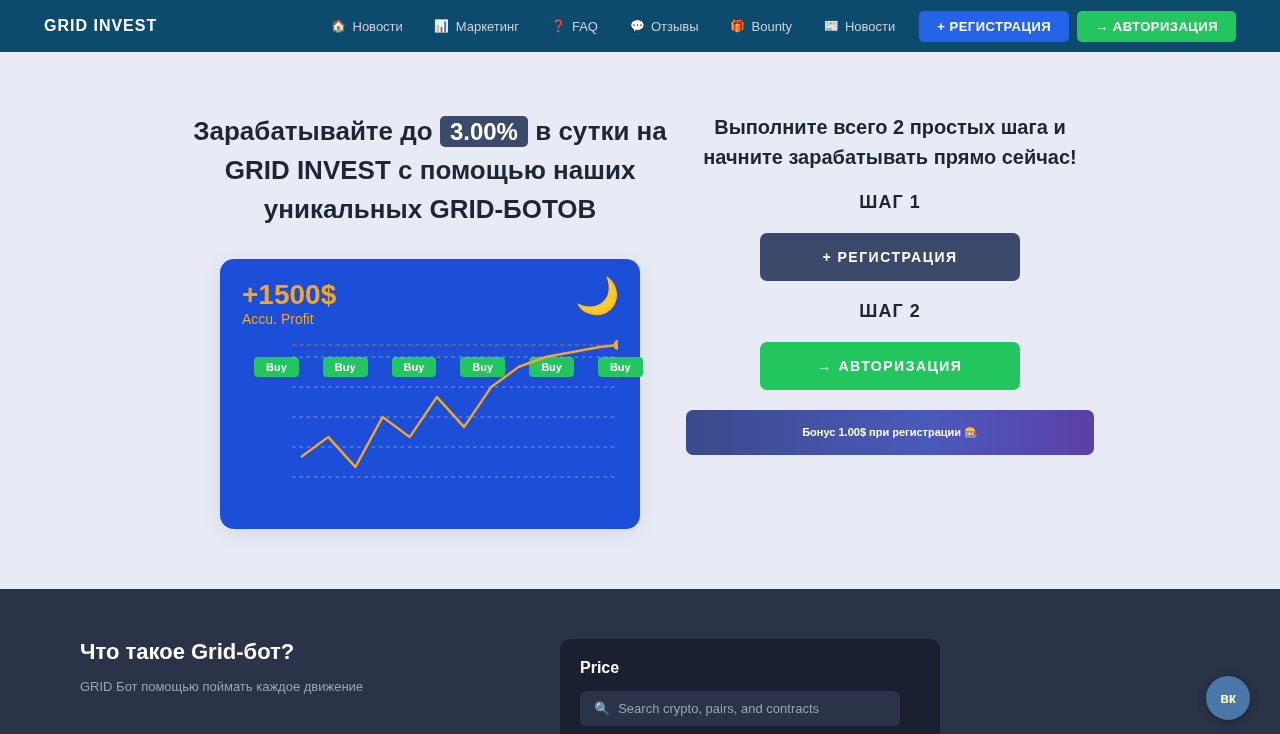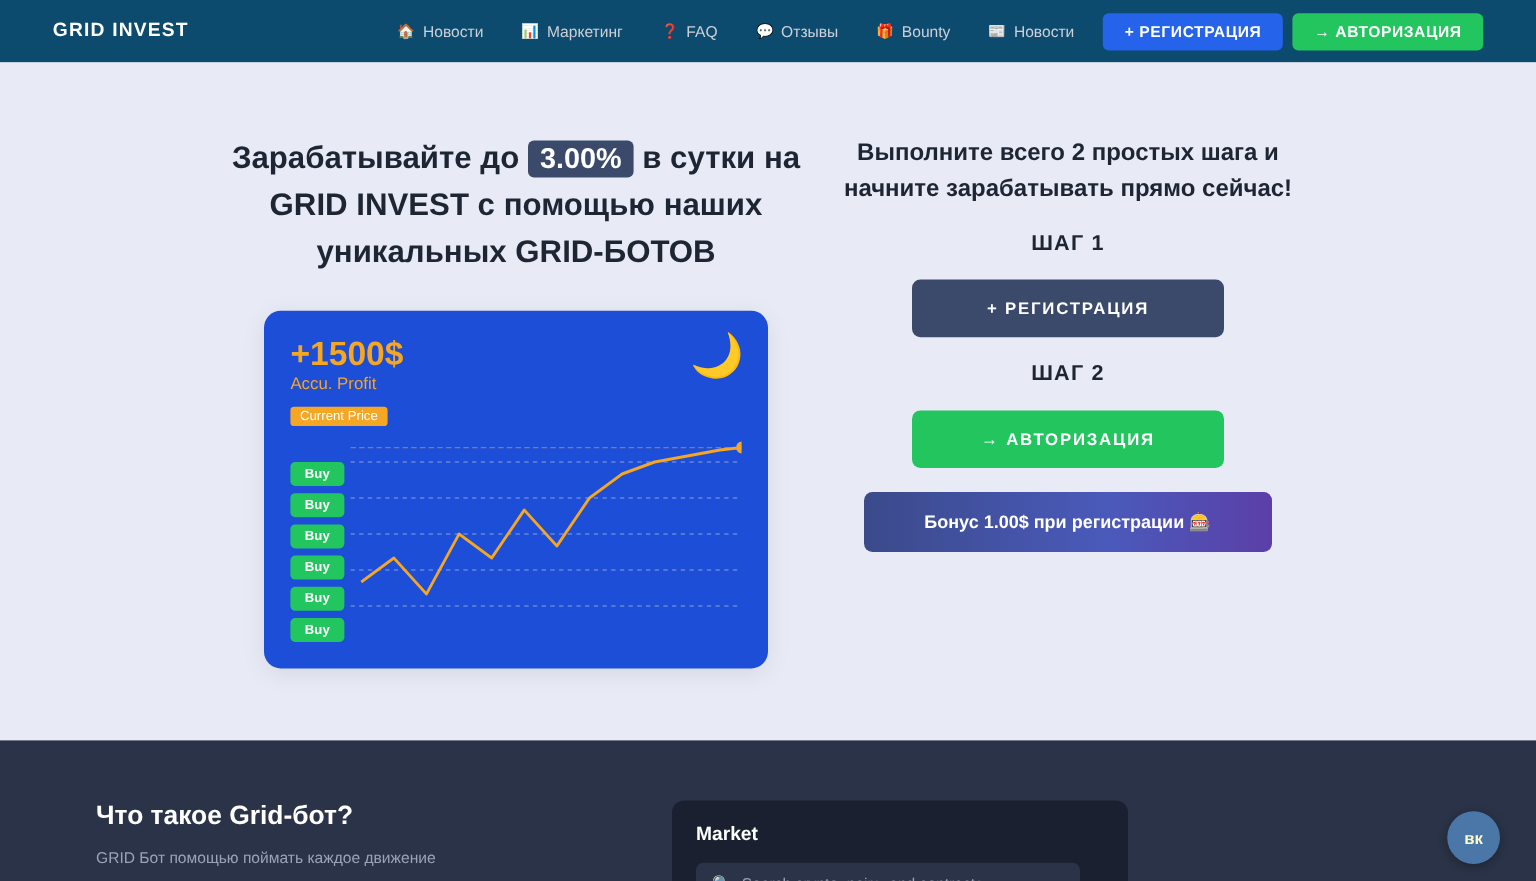--- a/index.html
+++ b/index.html
@@ -139,25 +139,25 @@
       height: 160px;
       margin: 6px 0 12px;
     }
     .chart-svg {
       width: 100%;
       height: 100%;
     }
     
     .buy-buttons {
       position: absolute;
-      left: 0;
+      left: 12px;
       top: 20px;
       display: flex;
-      flex-direction: column;
-      gap: 6px;
+      flex-direction: row;
+      gap: 24px;
     }
     .buy-btn {
       background: #22c55e;
       color: #fff;
       border: none;
       border-radius: 4px;
       padding: 4px 12px;
       font-size: 11px;
       font-weight: 600;
       cursor: pointer;
@@ -208,24 +208,24 @@
       letter-spacing: 1.5px;
       cursor: pointer;
       width: 260px;
     }
     .bonus-btn {
       background: linear-gradient(90deg, #3b4a8a 0%, #4a5aba 60%, #5b3fa8 100%);
       color: #fff;
       border: none;
       padding: 16px 18px;
       border-radius: 7px;
-      font-size: 15px;
-      font-weight: 700;
-      cursor: pointer;
-      width: 340px;
+      font-size: 11px;
+      font-weight: 700;
+      cursor: pointer;
+      width: 408px;
       display: flex;
       align-items: center;
       justify-content: center;
       gap: 10px;
     }
 
     
     .bottom-section {
       background: #2a3347;
       padding: 50px 80px;
@@ -341,23 +341,20 @@
     <div class="hero-title">
       <span>Зарабатывайте до</span>
       <span class="highlight">3.00%</span>
       <span> в сутки на GRID INVEST с помощью наших уникальных GRID-БОТОВ</span>
     </div>
 
     <div class="trading-card">
       <div class="card-profit">+1500$</div>
       <div class="card-profit-label">Accu. Profit</div>
       <div class="card-moon">🌙</div>
-      <div>
-        <span class="card-current-price">Current Price</span>
-      </div>
 
       <div class="chart-area">
 
         <div class="buy-buttons">
           <button class="buy-btn">Buy</button>
           <button class="buy-btn">Buy</button>
           <button class="buy-btn">Buy</button>
           <button class="buy-btn">Buy</button>
           <button class="buy-btn">Buy</button>
           <button class="buy-btn">Buy</button>
@@ -400,21 +397,21 @@
   </div>
 </section>
 
 <section class="bottom-section">
   <div class="bottom-left">
     <div class="bottom-title">Что такое Grid-бот?</div>
     <div class="bottom-desc">GRID Бот помощью поймать каждое движение</div>
   </div>
   <div class="bottom-right">
     <div class="market-card">
-      <div class="market-title">Market</div>
+      <div class="market-title">Price</div>
       <div class="market-search-inner">
         <span class="market-search-icon">🔍</span>
         <span class="market-search-text">Search crypto, pairs, and contracts</span>
       </div>
     </div>
   </div>
 </section>
 
 <button class="vk-btn">
   <span>вк</span>

